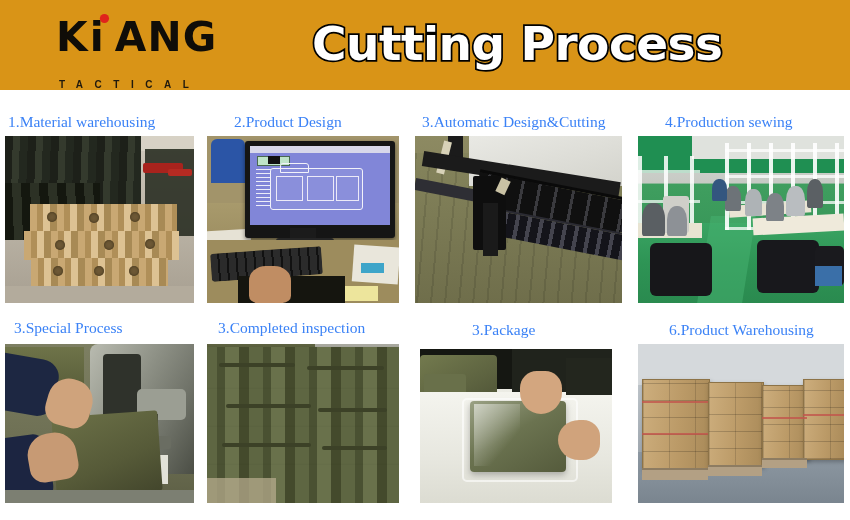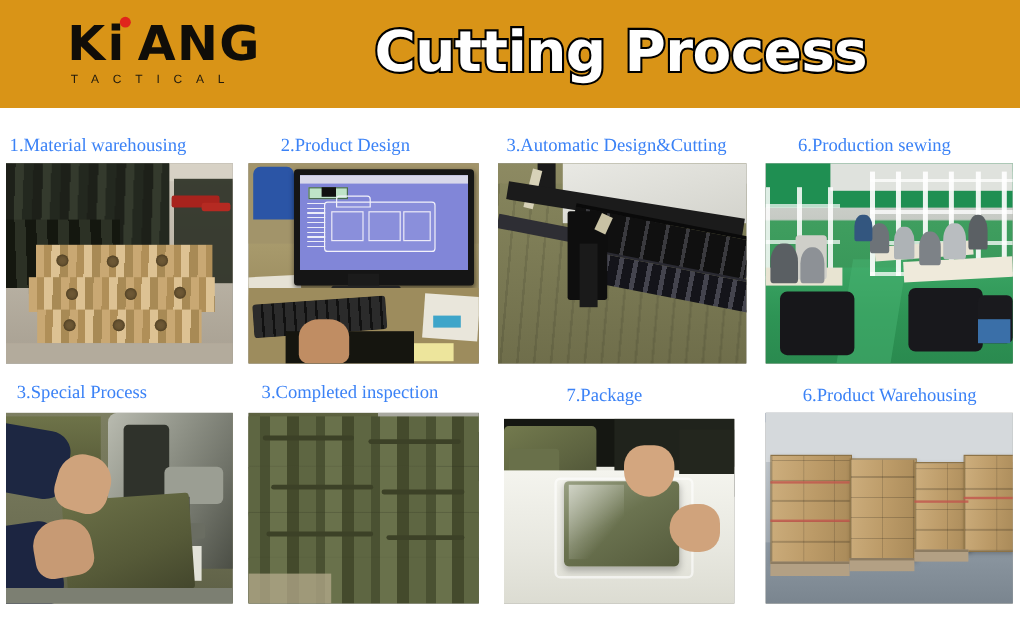--- a/index.html
+++ b/index.html
@@ -46,24 +46,24 @@
   .logo-dot {
     position: absolute;
     left: 43px; top: -2px;
     width: 9px; height: 9px;
     border-radius: 50%;
     background: #e0241c;
   }
   .logo-sub {
     font-family: "Liberation Sans", sans-serif;
     font-size: 10px;
-    font-weight: normal;
+    font-weight: bold;
     color: #211a0d;
     letter-spacing: 11.5px;
-    margin-top: 3px;
+    margin-top: 21px;
     margin-left: 3px;
     white-space: nowrap;
   }
   .title {
     position: absolute;
     left: 312px; top: 13px;
     width: 460px;
     font-family: "DejaVu Sans", sans-serif;
     font-weight: bold;
     font-size: 47px;
@@ -360,21 +360,21 @@
     <div class="p w3-beam"></div>
     <div class="p w3-track"></div>
     <div class="p w3-track2"></div>
     <div class="p w3-head"></div>
     <div class="p w3-head2"></div>
     <div class="p w3-cable2"></div>
   </div>
 </div>
 
 <div class="cell" style="left:665px; top:112px;">
-  <div class="cell-label">6.Production sewing</div>
+  <div class="cell-label">4.Production sewing</div>
 </div>
 <div class="cell-photo" style="left:638px; top:136px; width:206px; height:167px;">
   <div class="sc w4-bg">
     <div class="p w4-greenwall"></div>
     <div class="p w4-ceil"></div>
     <div class="p w4-floor"></div>
     <div class="p w4-aisle"></div>
     <div class="p w4-frameR"></div>
     <div class="p w4-frameL"></div>
     <div class="p w4-benchR2"></div>
@@ -432,21 +432,21 @@
     <div class="w6-strap" style="left:52%; top:14%; width:40%;"></div>
     <div class="w6-strap" style="left:10%; top:38%; width:44%;"></div>
     <div class="w6-strap" style="left:58%; top:40%; width:36%;"></div>
     <div class="w6-strap" style="left:8%;  top:62%; width:46%;"></div>
     <div class="w6-strap" style="left:60%; top:64%; width:34%;"></div>
     <div class="p w6-tan"></div>
   </div>
 </div>
 
 <div class="cell" style="left:472px; top:320px;">
-  <div class="cell-label">7.Package</div>
+  <div class="cell-label">3.Package</div>
 </div>
 <div class="cell-photo" style="left:420px; top:349px; width:192px; height:154px;">
   <div class="sc w7-bg">
     <div class="p w7-darkbg"></div>
     <div class="p w7-person"></div>
     <div class="p w7-bagL"></div>
     <div class="p w7-bagL2"></div>
     <div class="p w7-table"></div>
     <div class="p w7-arm"></div>
     <div class="p w7-pkg"></div>

